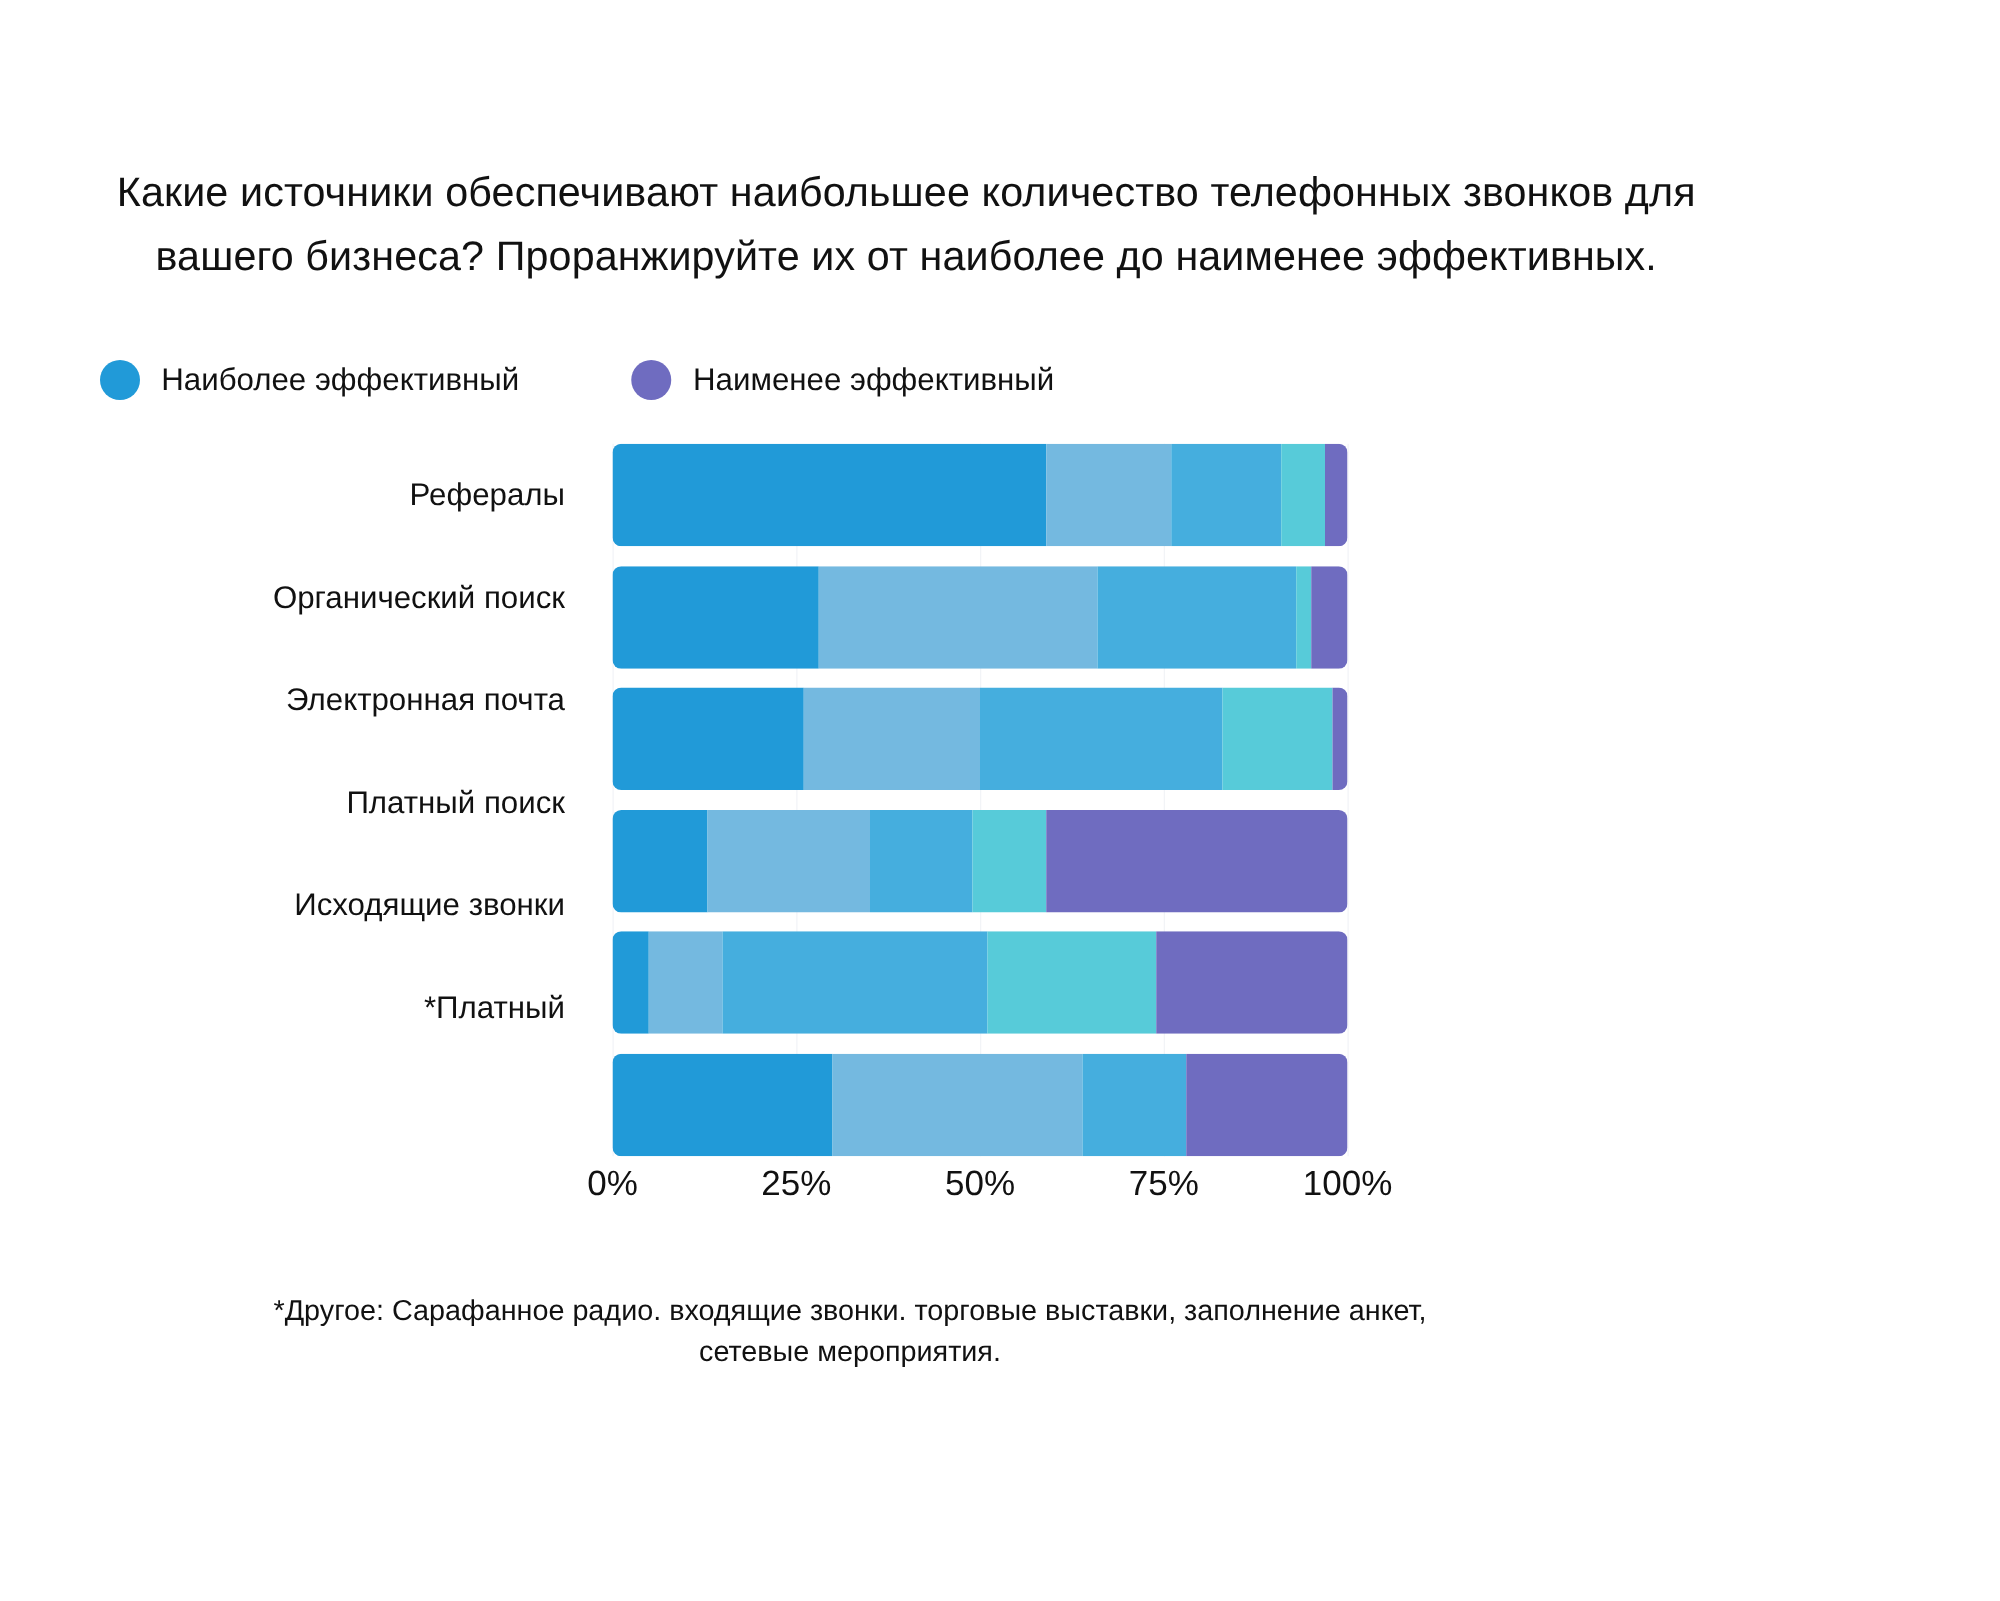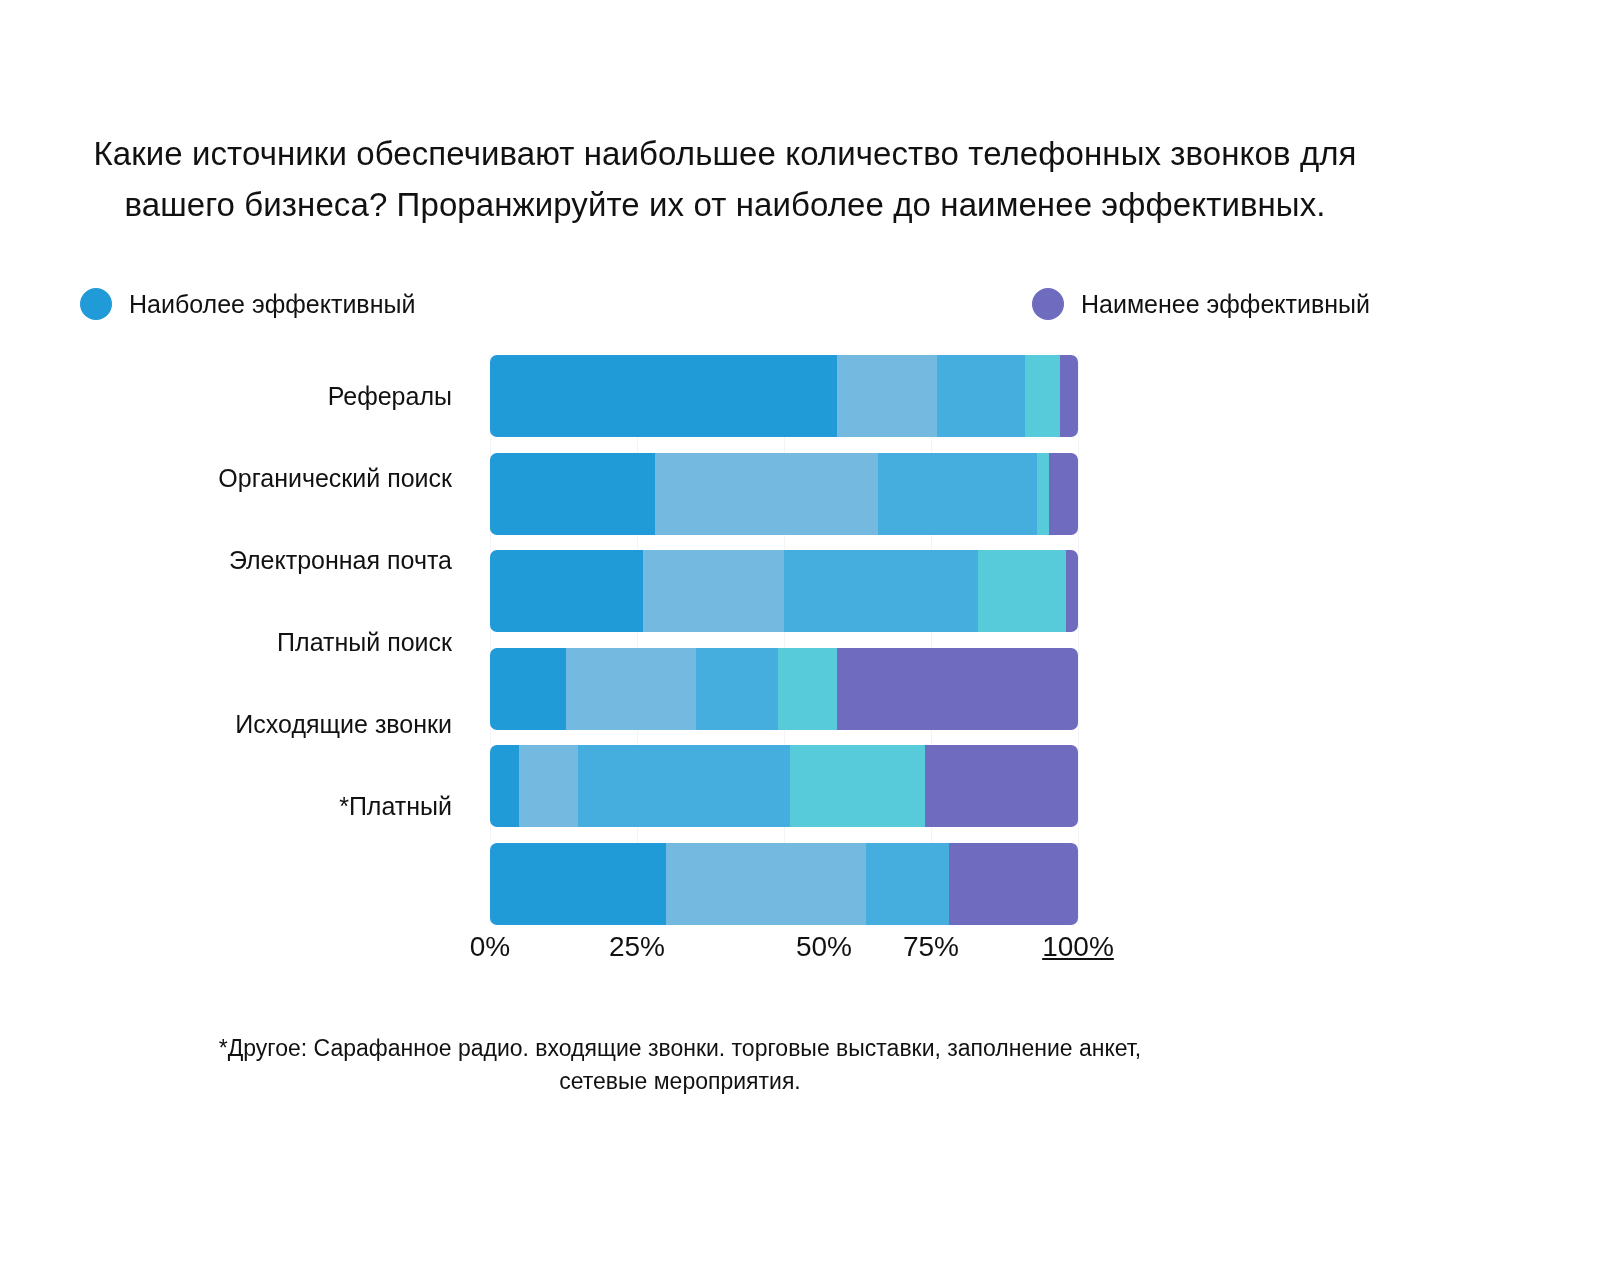--- a/index.html
+++ b/index.html
@@ -31,23 +31,23 @@
     margin-top: 32px;
   }
 
   
   #legend {
     position: absolute;
     left: 80px;
     top: 288px;
     width: 1290px;
     display: flex;
-    justify-content: space-between;
+    justify-content: flex-start;
     align-items: center;
-    gap: 64px;
+    gap: 90px;
   }
   .legend-item {
     display: flex;
     align-items: center;
     gap: 17px;
   }
   .legend-swatch {
     width: 32px;
     height: 32px;
     border-radius: 50%;
@@ -239,18 +239,18 @@
           <div class="seg" style="width: 14%; background: rgb(69, 174, 222);"></div>
           <div class="seg" style="width: 22%; background: rgb(111, 108, 192);"></div>
         </div>
       </div>
     </div>
 </div>
 
 <div id="xaxis">
     <div class="xtick" style="left: 0%;">0%</div>
     <div class="xtick" style="left: 25%; text-align: center;">25%</div>
-    <div class="xtick" style="left: 50%; margin-left: 40px;">50%</div>
+    <div class="xtick" style="left: 50%;">50%</div>
     <div class="xtick" style="left: 75%;">75%</div>
-    <div class="xtick" style="left: 100%; text-decoration: underline;">100%</div>
+    <div class="xtick" style="left: 100%;">100%</div>
   </div>
 
 <div id="footnote">*Другое: Сарафанное радио. входящие звонки. торговые выставки, заполнение анкет, сетевые мероприятия.</div>
 
 </body></html>

